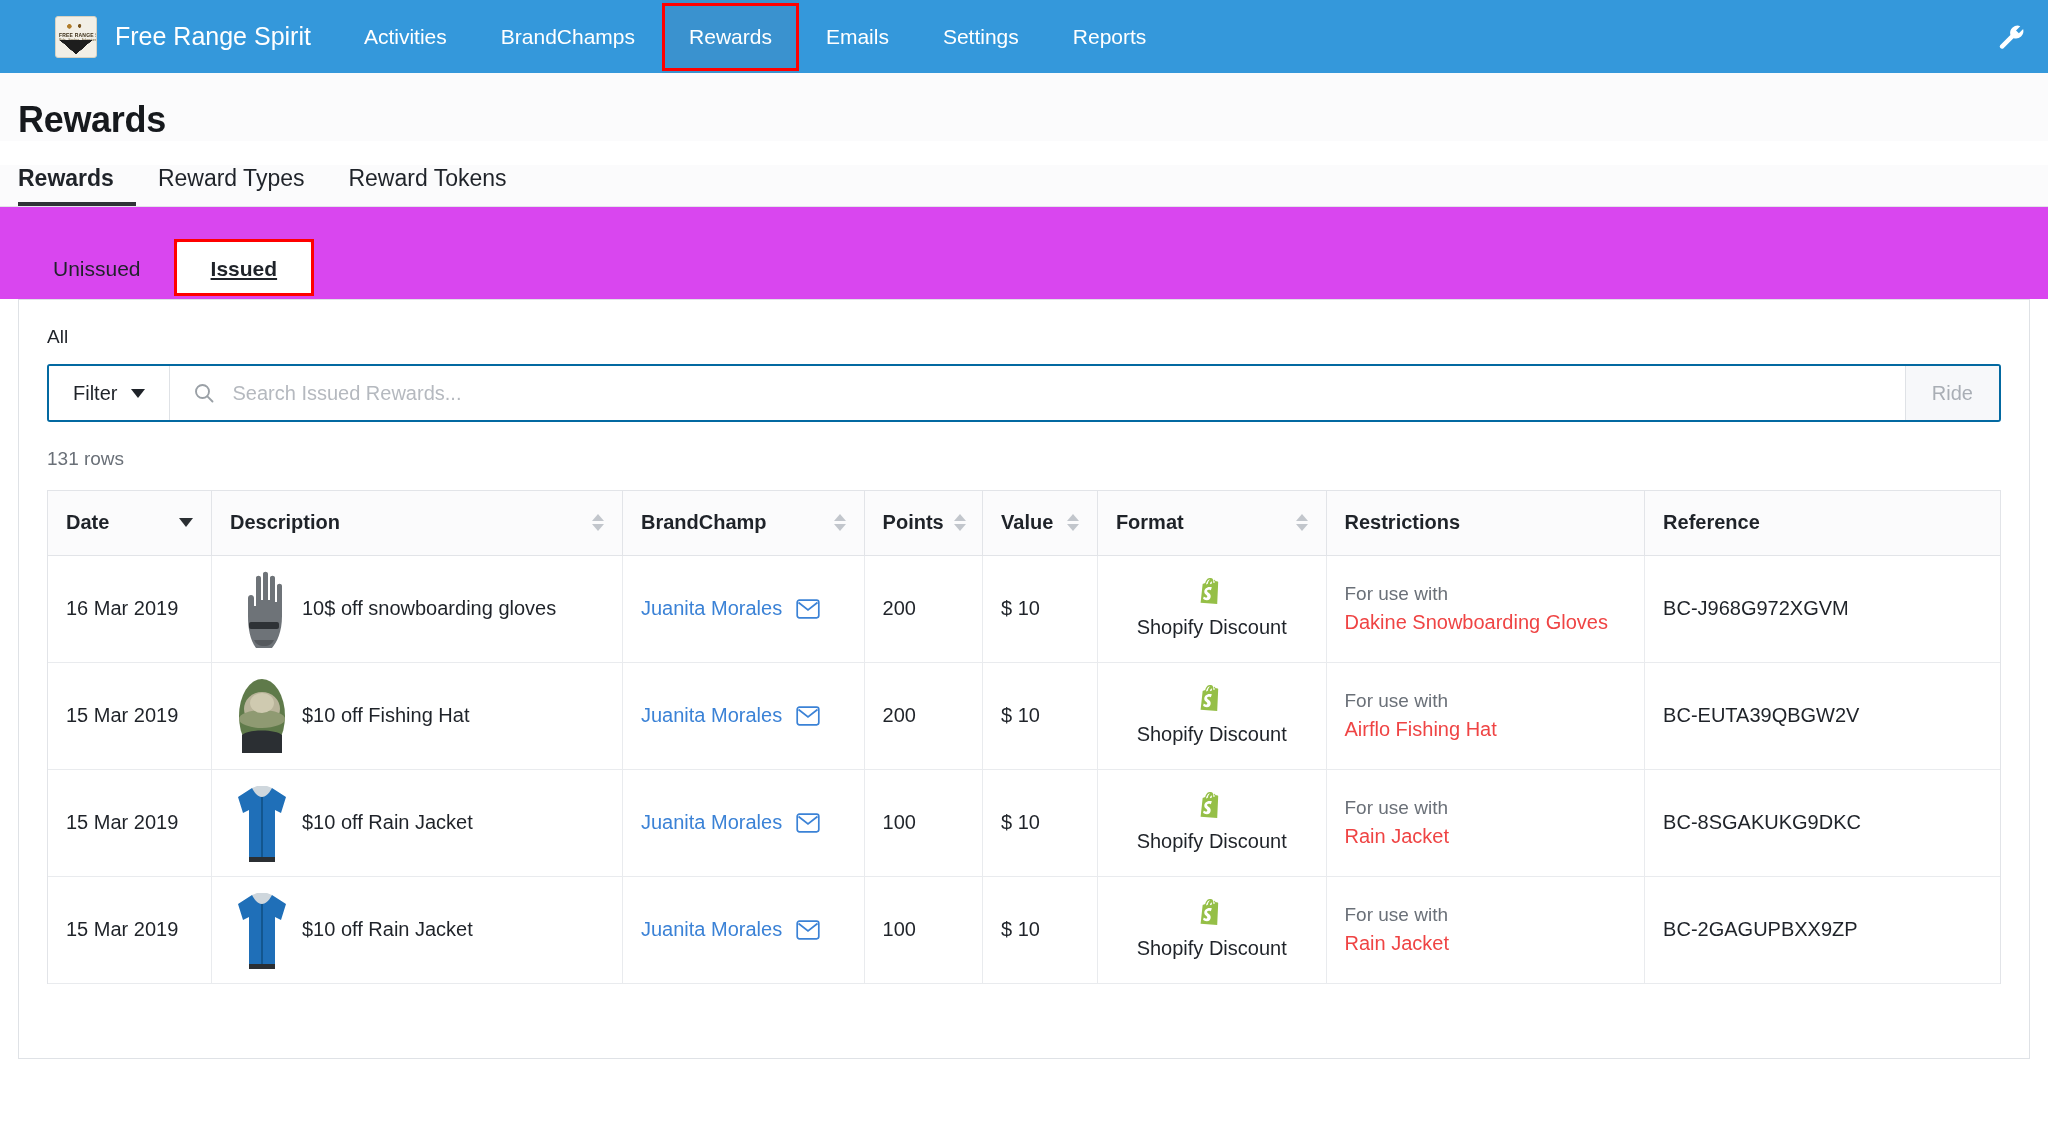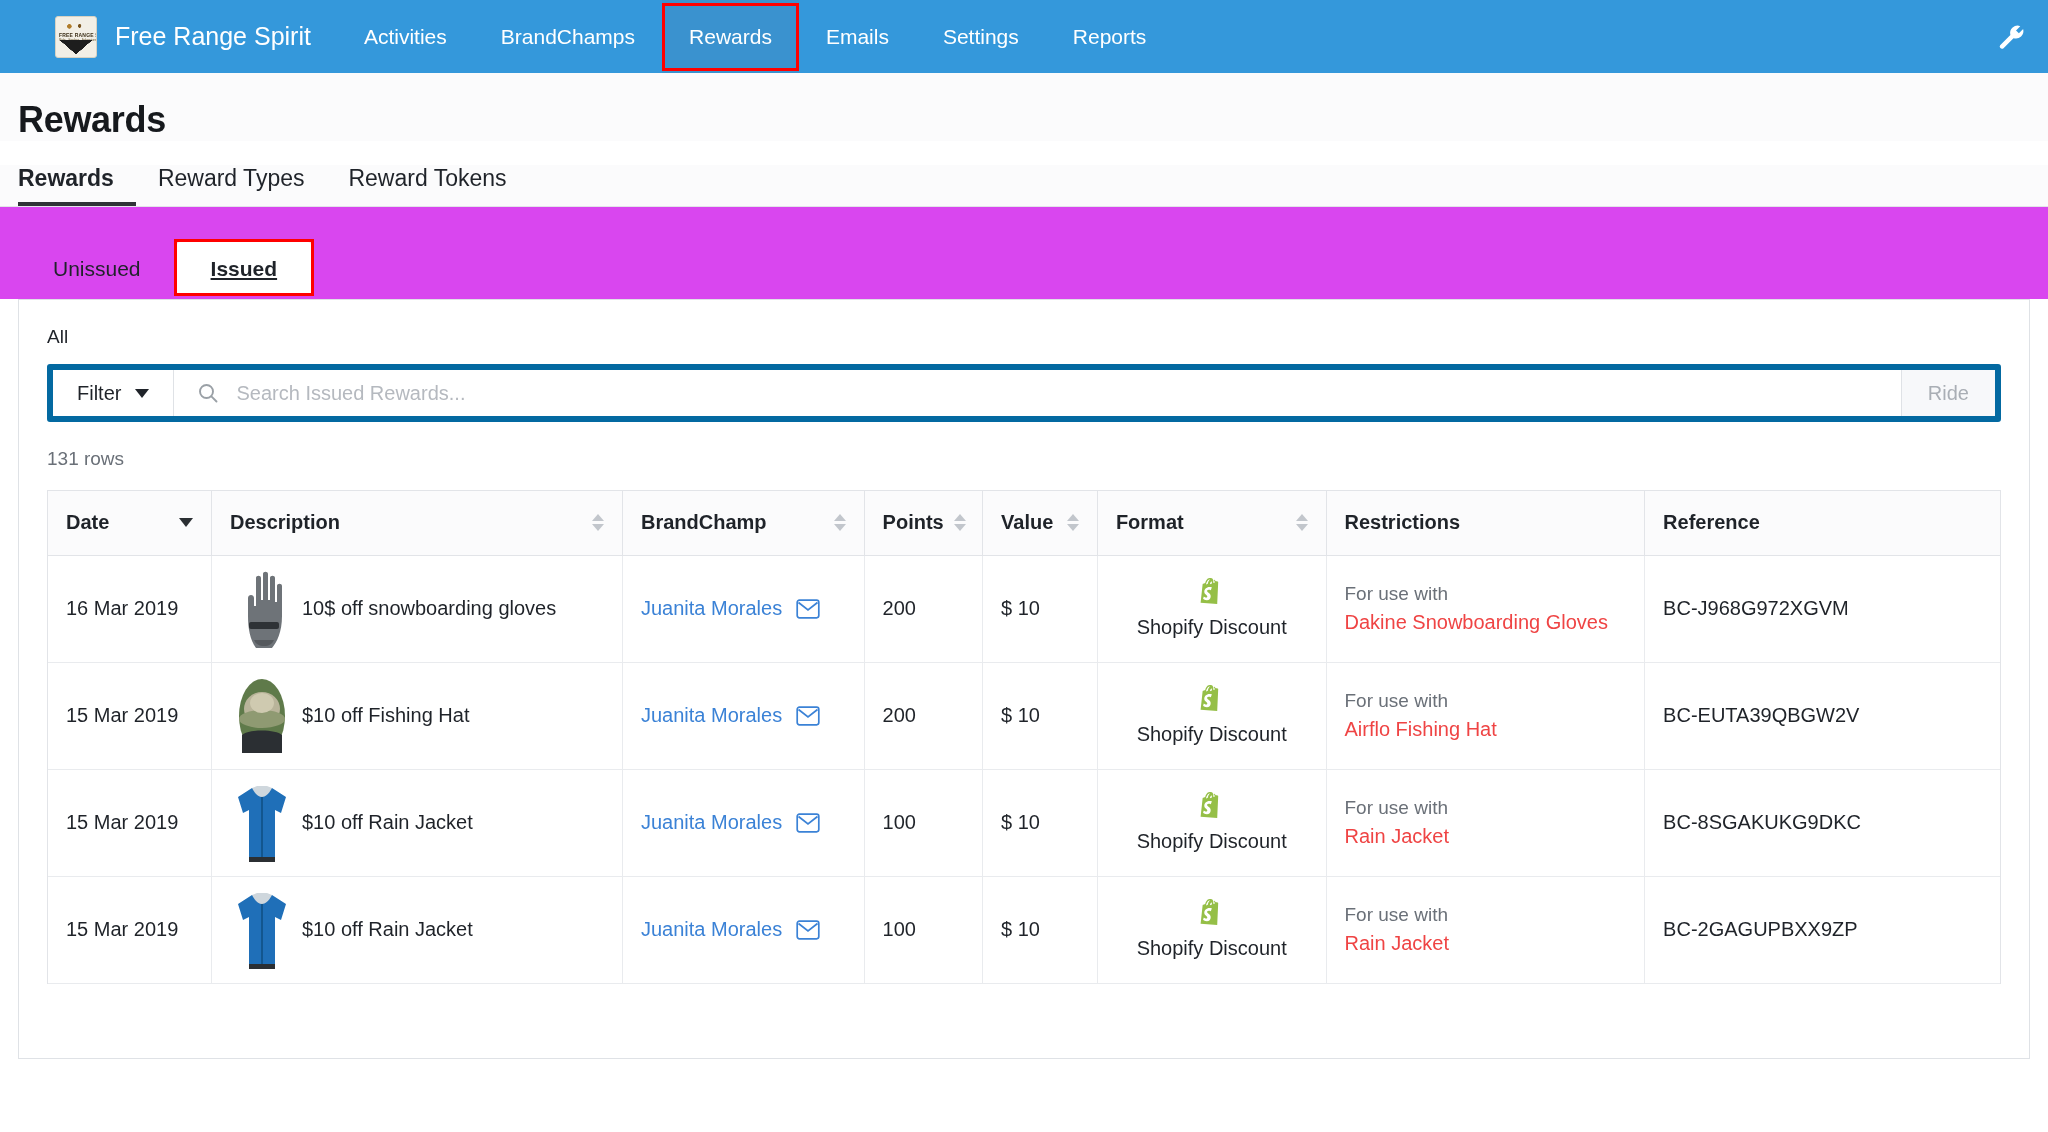--- a/index.html
+++ b/index.html
@@ -175,21 +175,21 @@
   .panel-scope {
     padding: 26px 28px 16px 28px;
     font-size: 19px;
     color: #1f2329;
   }
 
   
   .filterbar {
     display: flex;
     margin: 0 28px;
-    border: 6px solid #0369a1;
+    border: 2px solid #0369a1;
     border-radius: 3px;
     height: 58px;
     overflow: hidden;
     background: #ffffff;
   }
   .filter-btn {
     display: flex;
     align-items: center;
     gap: 14px;
     padding: 0 24px;

